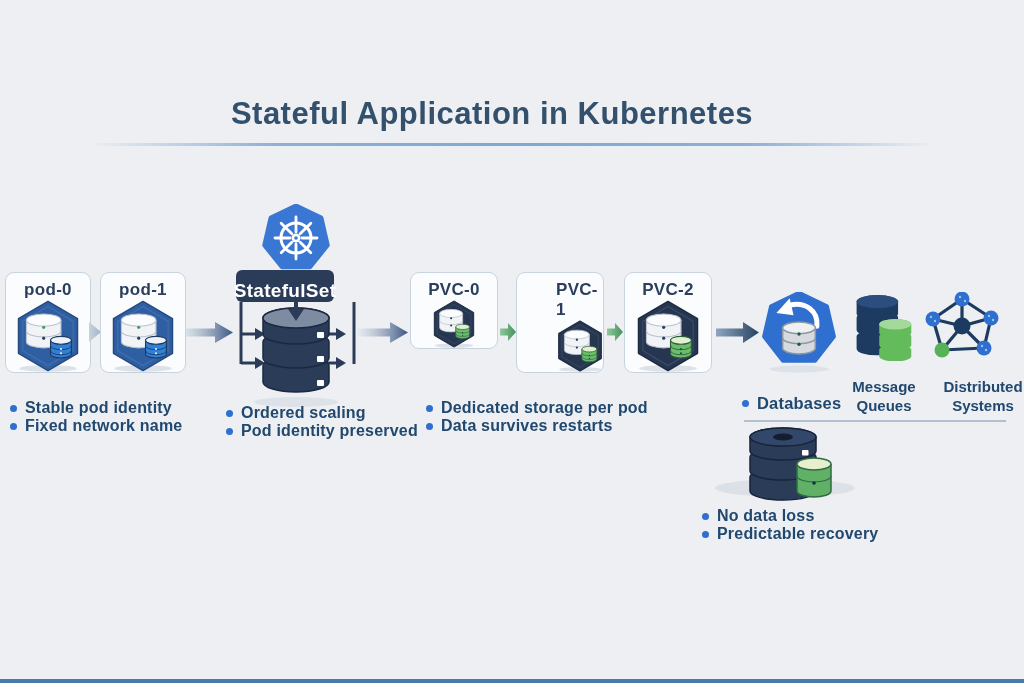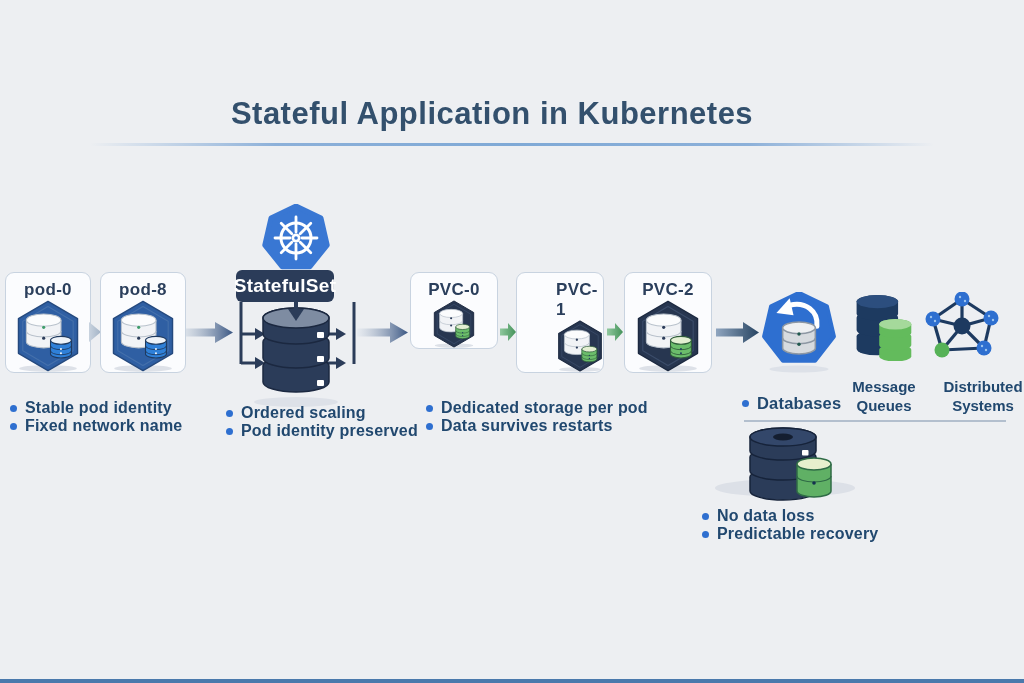--- a/index.html
+++ b/index.html
@@ -18,21 +18,21 @@
     background:linear-gradient(90deg,rgba(140,176,217,0) 0%,#8cb0d9 22%,#7fa9d6 50%,#8cb0d9 78%,rgba(140,176,217,0) 100%);
   }
   .node-box{
     background:#fbfcfe;border:1.5px solid #c8d3e0;border-radius:9px;
     display:flex;flex-direction:column;align-items:center;
     box-sizing:border-box;padding-top:7px;
   }
   .node-label{font-size:17px;font-weight:bold;color:#2b3f5c;letter-spacing:.3px;}
   .ss-header{
     left:236px;top:270px;width:98px;height:32px;background:#2b3c59;border-radius:6px;
-    display:flex;align-items:center;justify-content:center;z-index:3;
+    display:flex;align-items:flex-end;justify-content:center;z-index:3;
   }
   .ss-header span{color:#ffffff;font-size:19px;font-weight:bold;letter-spacing:.3px;}
   .bullets{display:flex;flex-direction:column;}
   .bullet-row{display:flex;align-items:flex-start;}
   .dot{width:7px;height:7px;border-radius:50%;background:#2e6fd0;margin:6px 8px 0 0;flex:none;}
   .btext{font-size:16px;font-weight:600;color:#21486f;letter-spacing:.2px;}
   .wl-label{font-size:15px;font-weight:600;color:#21486f;text-align:center;line-height:19px;}
   .divider{left:744px;top:420px;width:262px;height:1.5px;background:#b3bfce;}
   .bottom-bar{left:0;bottom:0;width:1024px;height:4px;background:#4a79ac;}
   svg{display:block;}
@@ -68,21 +68,21 @@
     <defs>
         <linearGradient id="gA" gradientUnits="userSpaceOnUse" x1="0" x2="14">
           <stop offset="0" stop-color="#ccd6e1"></stop>
           <stop offset="1" stop-color="#9fb0c4"></stop>
         </linearGradient>
       </defs>
     <polygon points="1,1 13,11 1,21" fill="url(#gA)"></polygon>
   </svg>
 
   <div class="abs node-box" style="left:100px;top:272px;width:86px;height:101px;">
-    <span class="node-label">pod-8</span>
+    <span class="node-label">pod-1</span>
     <svg width="74" height="72" viewBox="0 0 100 100">
       <ellipse cx="50" cy="95" rx="40" ry="4.5" fill="#dde1e8"></ellipse>
       <polygon points="50,2 91,26 91,74 50,98 9,74 9,26" fill="#2f5fa3" stroke="#24497e" stroke-width="2" stroke-linejoin="round"></polygon>
       <polygon points="50,9 85,29.5 85,70.5 50,91 15,70.5 15,29.5" fill="none" stroke="#4a74ad" stroke-width="1.5" opacity=".8"></polygon>
       <path d="M20,28 v30 a24,8.5 0 0 0 48,0 v-30" fill="#f1f3f6" stroke="#b9c2cc" stroke-width="1.5"></path>
       <ellipse cx="44" cy="28" rx="24" ry="8.5" fill="#fbfcfd" stroke="#b9c2cc" stroke-width="1.5"></ellipse>
       <path d="M20,43 a24,8.5 0 0 0 48,0" fill="none" stroke="#b9c2cc" stroke-width="1.5"></path>
       <circle cx="44" cy="38" r="2.2" fill="#3f9d6b"></circle>
         <circle cx="44" cy="53" r="2.2" fill="#2b3c59"></circle>
       <path d="M53.5,56 v19 a14.5,5.5 0 0 0 29,0 v-19" fill="#2f80d8" stroke="#1f3a5f" stroke-width="1.5"></path>

